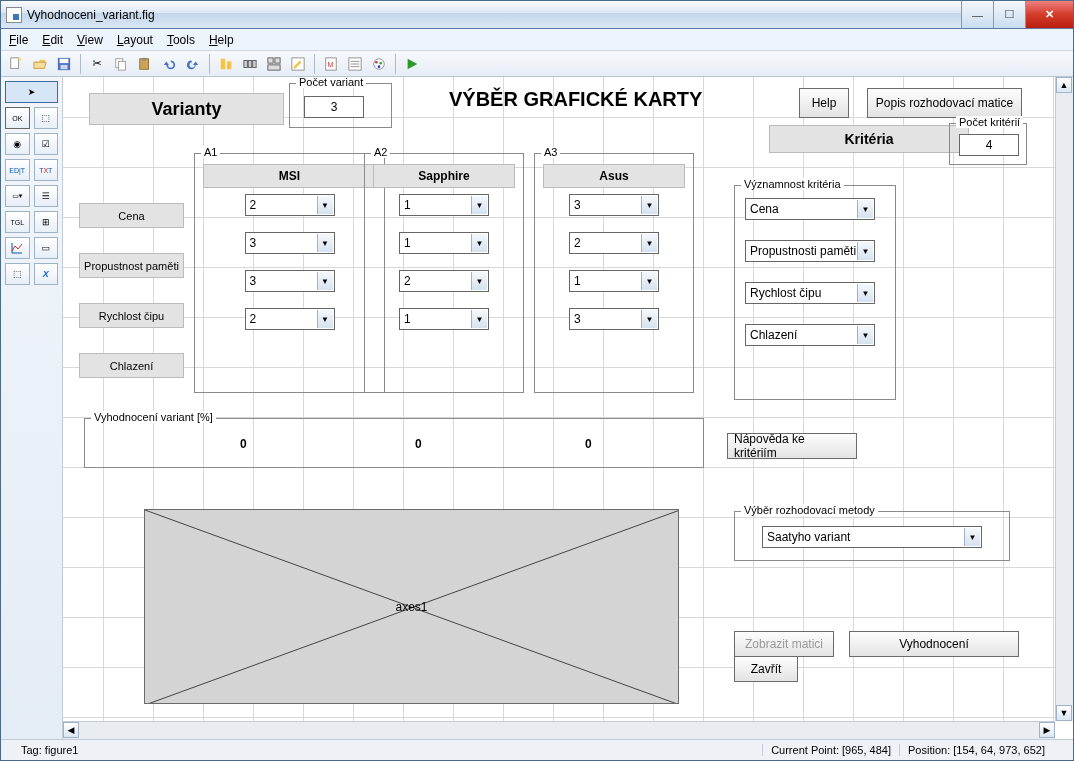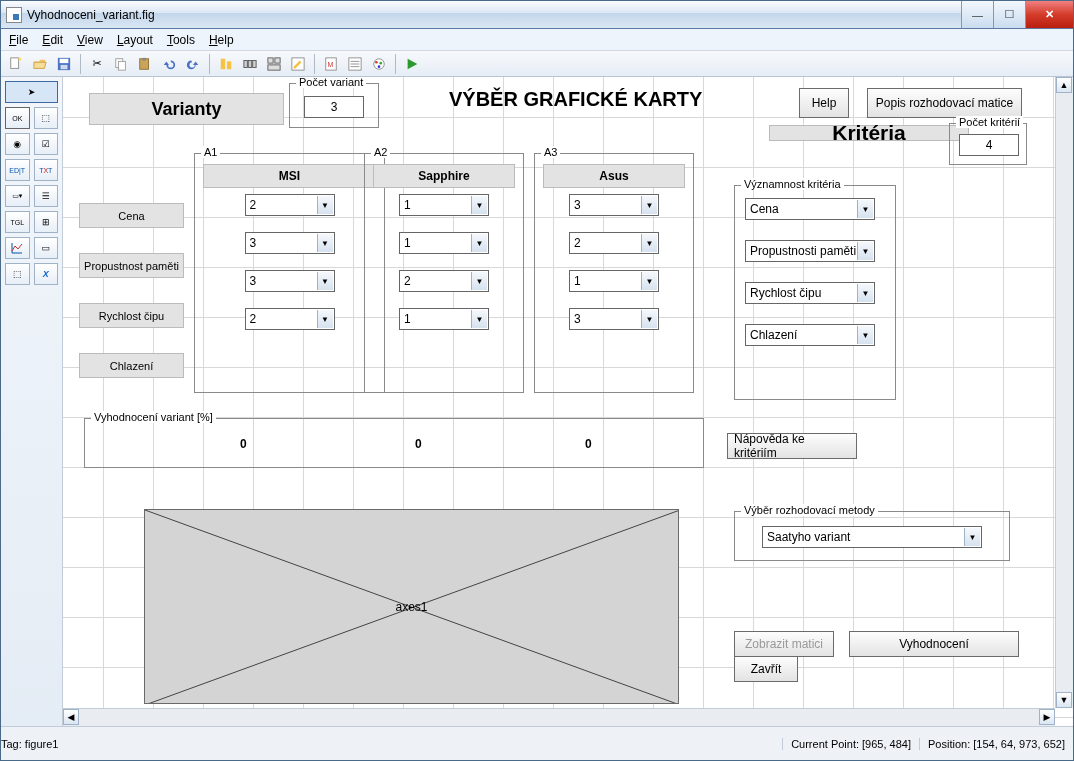--- a/index.html
+++ b/index.html
@@ -21,21 +21,21 @@
   .workarea{flex:1;display:flex;background:#fff;position:relative;}
   .palette{width:62px;background:linear-gradient(#f2f6fb,#e4ecf5);border-right:1px solid #c2ccd8;padding:4px;display:grid;grid-template-columns:1fr 1fr;gap:4px;align-content:start;}
   .pbtn{height:22px;border:1px solid #9fb2c8;background:linear-gradient(#fff,#e6eef7);display:flex;align-items:center;justify-content:center;font-size:9px;}
   .pbtn.sel{border-color:#3c6aa0;background:#d7e6f7;}
   .canvas-wrap{flex:1;position:relative;overflow:hidden;}
   .grid{position:absolute;inset:0;background-image:linear-gradient(#d8d8d8 1px,transparent 1px),linear-gradient(90deg,#d8d8d8 1px,transparent 1px);background-size:50px 50px;background-position:-10px -10px;}
   .canvas{position:absolute;left:6px;top:6px;right:18px;bottom:18px;}
   .hscroll{position:absolute;left:0;right:18px;bottom:0;height:18px;background:#e9edf2;border-top:1px solid #c2ccd8;}
   .vscroll{position:absolute;top:0;bottom:18px;right:0;width:18px;background:#e9edf2;border-left:1px solid #c2ccd8;}
   .arrow{position:absolute;width:16px;height:16px;background:linear-gradient(#fff,#dbe6f2);border:1px solid #9fb2c8;display:flex;align-items:center;justify-content:center;font-size:9px;}
-  .statusbar{height:34px;background:#eef2f7;border-top:1px solid #c2ccd8;display:flex;align-items:center;padding:0 0;font-size:11px;}
+  .statusbar{height:21px;background:#eef2f7;border-top:1px solid #c2ccd8;display:flex;align-items:center;padding:0 20px;font-size:11px;}
   .statusbar .fill{flex:1;}
   .statusbar .cell{border-left:1px solid #c2ccd8;padding:0 8px;}
 
   
   .lbl-big{position:absolute;background:#e3e3e3;border:1px solid #bbb;display:flex;align-items:center;justify-content:center;font-weight:bold;font-family:Arial;}
   .main-title{position:absolute;font-family:Arial;font-weight:bold;font-size:20px;}
   .fieldset{position:absolute;border:1px solid #8a8a8a;}
   .fieldset .legend{position:absolute;top:-8px;left:6px;background:#fff;padding:0 3px;font-size:11px;}
   .txt-input{width:60px;height:22px;border:1px solid #666;background:#fff;text-align:center;font-size:12px;}
   .btn{position:absolute;border:1px solid #6b6b6b;background:linear-gradient(#fdfdfd,#e3e3e3);display:flex;align-items:center;justify-content:center;height:26px;font-size:12px;padding:0 6px;}
@@ -197,23 +197,23 @@
       <div class="pbtn">▭</div>
       <div class="pbtn">⬚</div>
       <div class="pbtn" style="color:#16c;font-weight:bold;font-style:italic;">X</div>
     </div>
 
     <div class="canvas-wrap">
       <div class="grid"></div>
       <div class="canvas">
 
         <div class="lbl-big" style="left:20px;top:10px;width:195px;height:32px;font-size:18px;">Varianty</div>
-        <div class="lbl-big" style="left:700px;top:42px;width:200px;height:16px;font-size:21px;">Kritéria</div>
-
-        <div class="fieldset" style="left:220px;top:0;width:90px;height:45px;">
+        <div class="lbl-big" style="left:700px;top:42px;width:200px;height:28px;font-size:14px;">Kritéria</div>
+
+        <div class="fieldset" style="left:220px;top:0;width:103px;height:45px;">
           <div class="legend">Počet variant</div>
           <input class="txt-input" style="position: absolute; left: 14px; top: 12px;" value="3">
         </div>
 
         <div class="main-title" style="left:380px;top:5px;">VÝBĚR GRAFICKÉ KARTY</div>
 
         <div class="btn" style="left:730px;top:5px;width:50px;height:30px;">
             <span>Help</span>
           </div>
         <div class="btn" style="left:798px;top:5px;width:155px;height:30px;">

